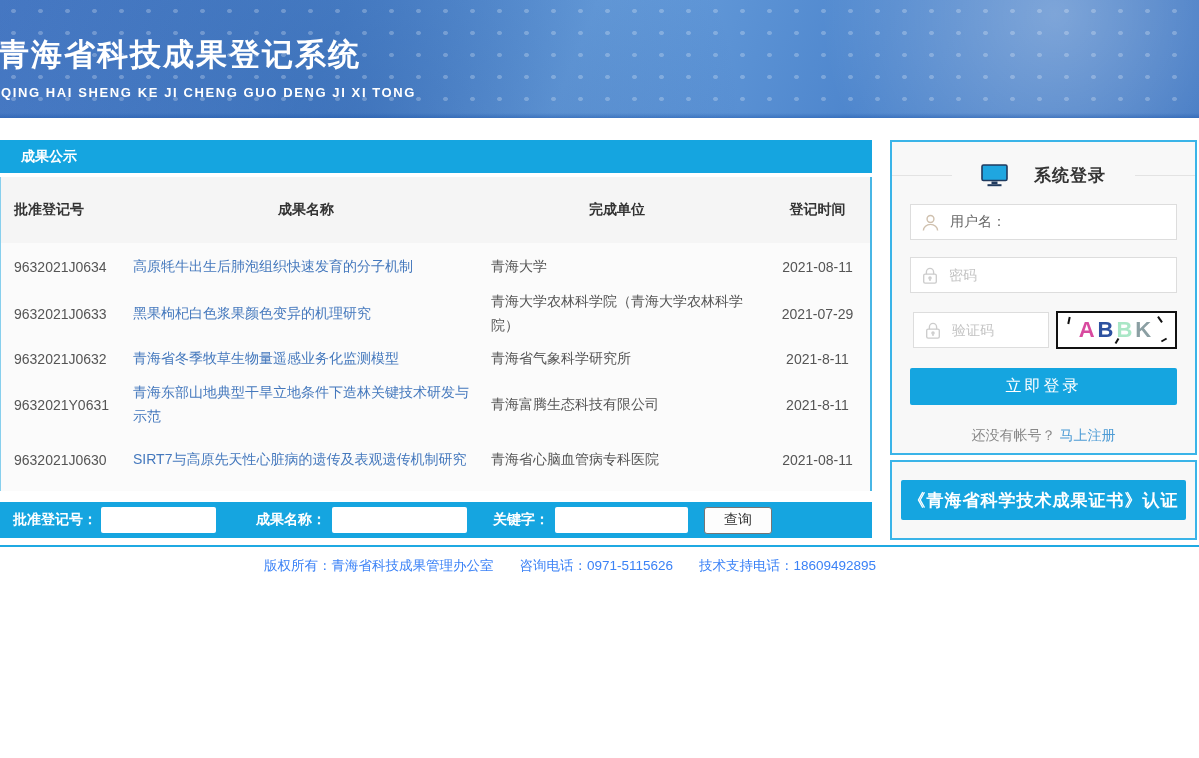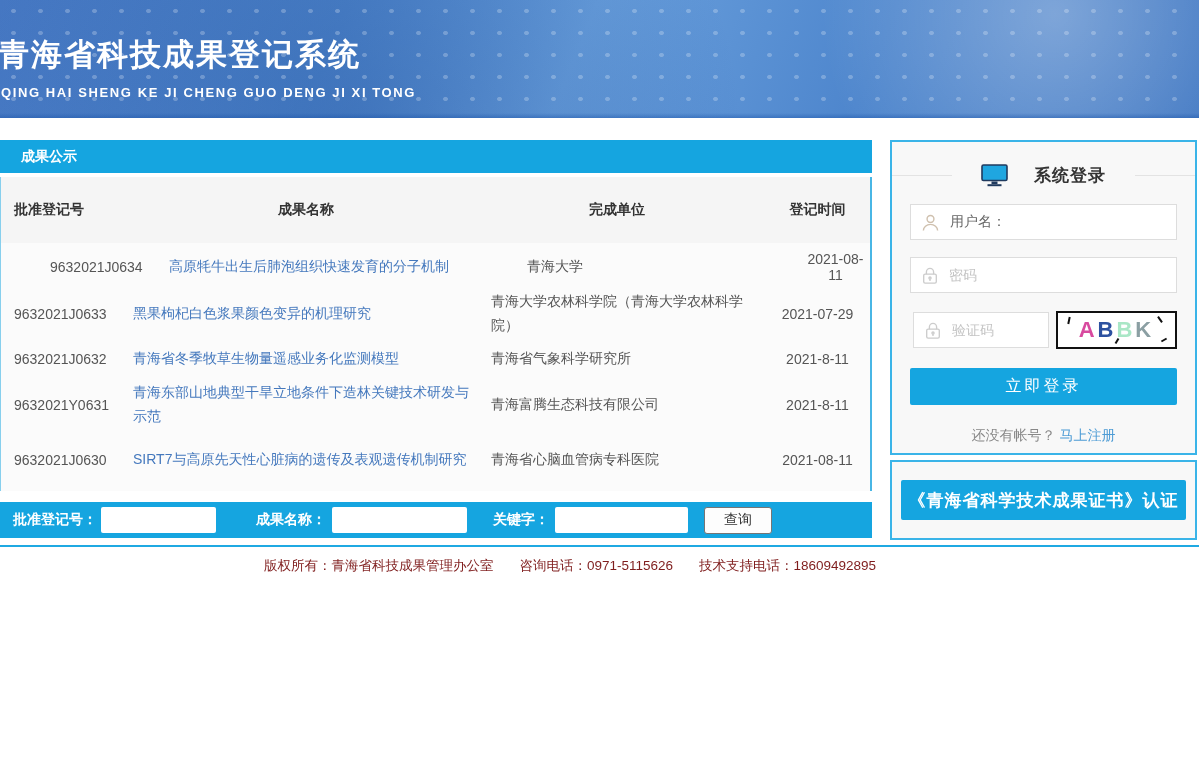--- a/index.html
+++ b/index.html
@@ -36,21 +36,21 @@
     border-left:1px solid rgba(41,171,226,.55); border-right:2px solid rgba(41,171,226,.85);
     overflow:hidden;
   }
   .thead { height:66px; background:#f5f5f5; display:flex; align-items:center; font-weight:bold; color:#333; font-size:14px; }
   .c1 { width:132px; padding-left:13px; box-sizing:border-box; flex-shrink:0; }
   .c2 { width:346px; flex-shrink:0; line-height:1.7; }
   .c3 { width:286px; flex-shrink:0; line-height:1.7; padding-left:12px; padding-right:10px; box-sizing:border-box; }
   .c4 { flex:1; text-align:center; }
   .thead .c2, .thead .c3 { text-align:center; padding-left:0; }
   .trow { display:flex; align-items:center; font-size:14px; color:#555; }
-  .trow:nth-child(1){ height:48px;padding-left:36px; }
+  .trow:nth-child(1){ height:48px; }
   .trow:nth-child(2){ height:46px; }
   .trow:nth-child(3){ height:44px; }
   .trow:nth-child(4){ height:48px; }
   .trow:nth-child(5){ height:62px; }
   .trow a { color:#4478bd; text-decoration:none; cursor:pointer; }
 
   .search-bar { height:36px; display:flex; align-items:center; color:#fff; font-size:14px; font-weight:600;margin-top:11px; }
   .search-bar .lbl { white-space:nowrap; }
   .lbl-reg { margin-left:13px; }
   .s-input { height:26px; border:none; outline:none; border-radius:2px; padding:0 5px; font-size:13px; background:#fff; }
@@ -85,21 +85,21 @@
   .n4 { width:2px; height:6px; bottom:4px; right:10px; transform:rotate(60deg); }
   .login-btn { display:block; margin:17px auto 0; width:267px; height:37px; background:#15a5e0; color:#fff; font-size:16px; letter-spacing:3px; border:none; border-radius:2px; cursor:pointer; font-family:inherit; }
   .register-row { margin-top:22px; text-align:center; font-size:14px; color:#888; }
   .register-link { color:#4e9cd5; text-decoration:none; margin-left:0; cursor:pointer; }
 
   
   .cert-panel { position:absolute; left:890px; top:460px; width:307px; height:80px; box-sizing:border-box; border:2px solid #3ab4e8; background:#f8f8f8; display:flex; align-items:center; justify-content:center; }
   .cert-btn { width:285px; height:40px; background:#15a5e0; color:#fff; font-weight:bold; font-size:17px; border:none; border-radius:2px; letter-spacing:1px; cursor:pointer; font-family:Liberation Serif, serif; }
 
   
-  .footer { position:absolute; left:0; top:557px; width:1140px; text-align:center; font-size:13.5px; color:#7f1d1d; }
+  .footer { position:absolute; left:0; top:557px; width:1140px; text-align:center; font-size:13.5px; color:#3b82f6; }
   .footer span { margin:0 13px; }
 </style>
 </head>
 <body>
 
 <div class="page">
 
   <div class="banner">
     <div class="banner-title">青海省科技成果登记系统</div>
     <div class="banner-sub">QING HAI SHENG KE JI CHENG GUO DENG JI XI TONG</div>

